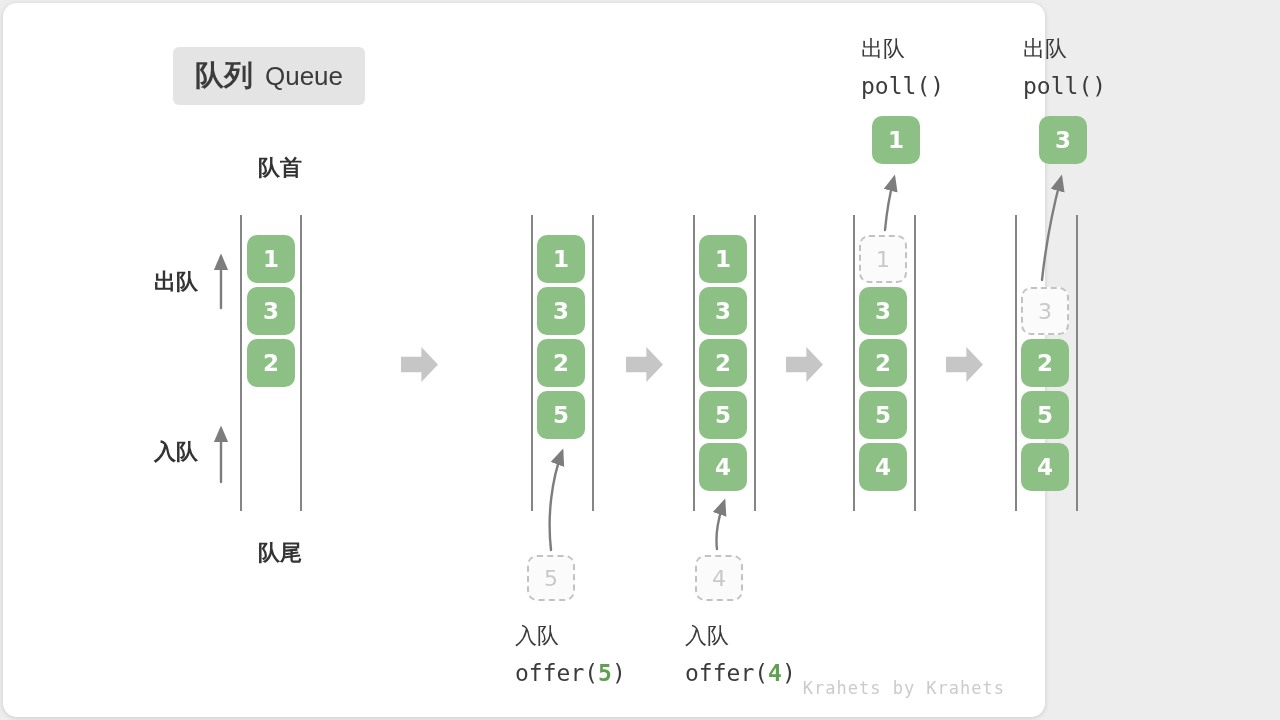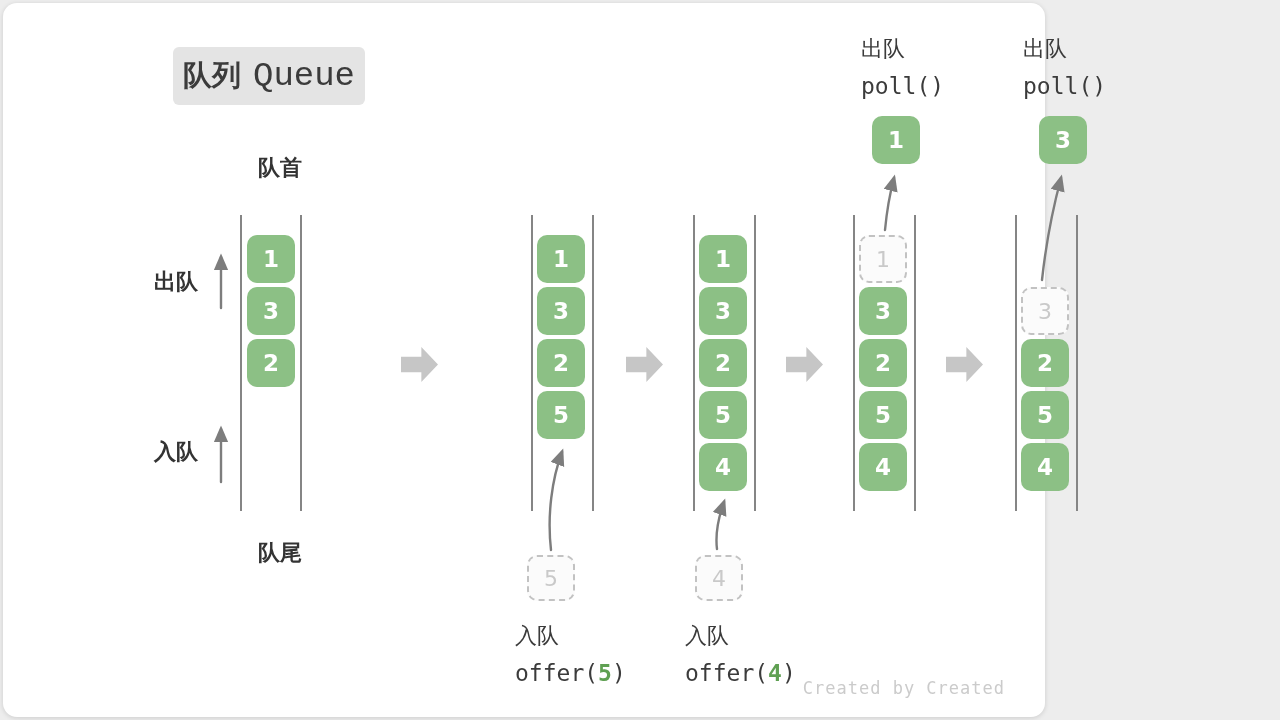--- a/index.html
+++ b/index.html
@@ -21,21 +21,21 @@
     position:absolute;left:3px;top:3px;width:1042px;height:714px;
     background:#ffffff;border-radius:14px;
     box-shadow:0 1px 5px rgba(0,0,0,.14);
   }
   .title-badge{
     position:absolute;left:170px;top:44px;width:192px;height:58px;
     background:var(--badge-bg);border-radius:6px;
     display:flex;align-items:center;justify-content:center;gap:12px;
   }
   .title-zh{font-size:29px;font-weight:bold;color:var(--text-dark);}
-  .title-en{font-family:Liberation Mono, monospace;font-size:34px;color:var(--text-dark);}
+  .title-en{font-family:Liberation Sans, sans-serif;font-size:26px;color:var(--text-dark);}
   .cjk-label{position:absolute;font-size:22px;font-weight:bold;color:#333;white-space:nowrap;}
   .cjk-label.center62{width:62px;text-align:right;}
   .vline{position:absolute;top:212px;height:296px;width:1.5px;background:var(--line-gray);}
   .qbox{
     position:absolute;width:48px;height:48px;border-radius:10px;
     background:var(--item-green);color:#fff;
     display:flex;align-items:center;justify-content:center;
     font-size:23px;font-weight:bold;
   }
   .qbox.dashed{
@@ -148,14 +148,14 @@
     <g stroke="#7d7d7d" stroke-width="2.4" fill="none" stroke-linecap="round">
       <path d="M218,305 L218,254" marker-end="url(#ah)"></path>
       <path d="M218,479 L218,426" marker-end="url(#ah)"></path>
       <path d="M548,547 C544,512 549,476 559,449" marker-end="url(#ah)"></path>
       <path d="M714,546 C712,530 716,513 721,499" marker-end="url(#ah)"></path>
       <path d="M882,227 C884,206 887,190 891,175" marker-end="url(#ah)"></path>
       <path d="M1039,277 C1043,240 1050,205 1058,175" marker-end="url(#ah)"></path>
     </g>
   </svg>
 
-  <div class="watermark">Created by Created</div>
+  <div class="watermark">Krahets by Krahets</div>
 </div>
 
 </body></html>

